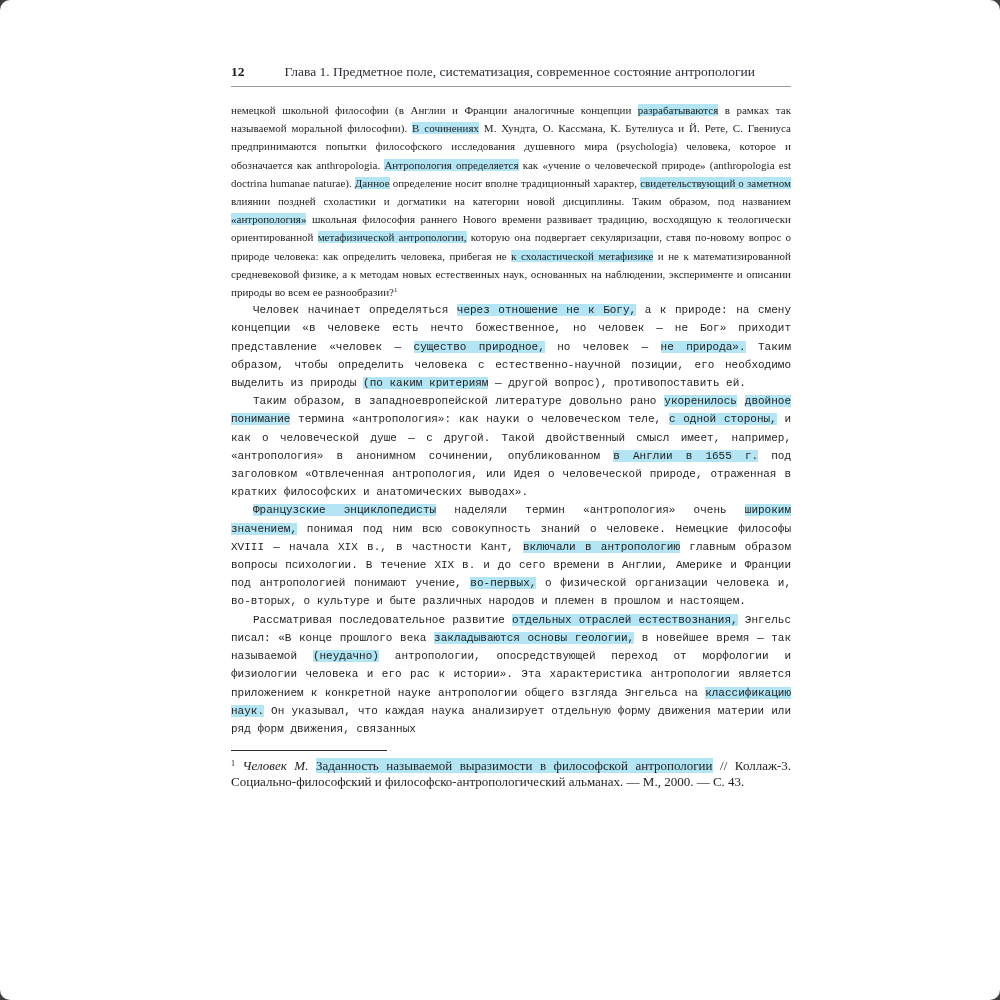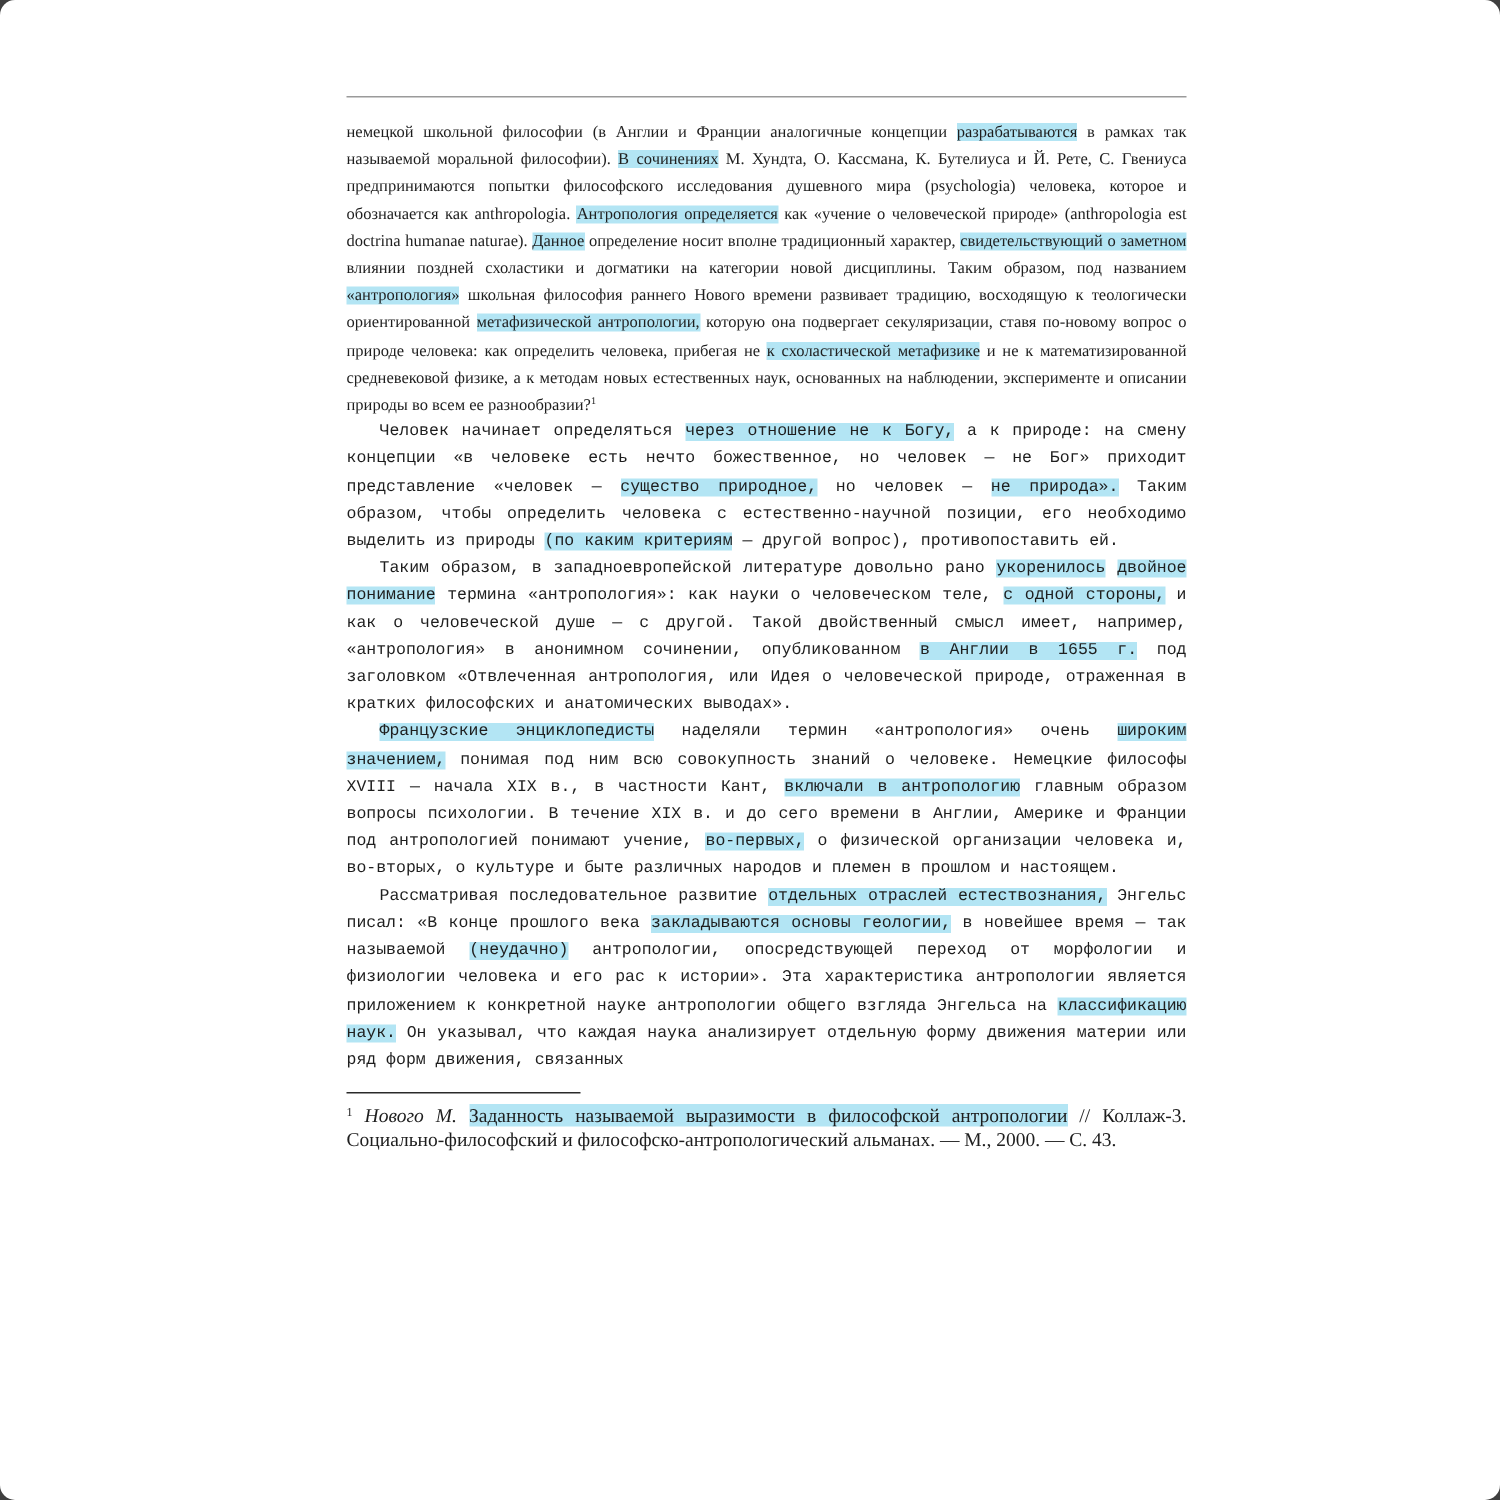--- a/index.html
+++ b/index.html
@@ -65,29 +65,33 @@
     line-height: 16.2px;
     text-align: justify;
   }
 </style>
 </head>
 <body>
 
 <div class="page">
   <div class="content">
 
+    <div class="header">
+      <span class="pagenum">12</span>
+      <span class="running">Глава 1. Предметное поле, систематизация, современное состояние антропологии</span>
+    </div>
     <hr class="header-rule">
 
     <div class="body-text" id="body-text">
         <p><span>немецкой школьной философии (в Англии и Франции аналогичные концепции </span><span class="hl">разрабатываются</span><span> в рамках так называемой моральной философии). </span><span class="hl">В сочинениях</span><span> М. Хундта, О. Кассмана, К. Бутелиуса и Й. Рете, С. Гвениуса предпринимаются попытки философского исследования душевного мира (psychologia) человека, которое и обозначается как anthropologia. </span><span class="hl">Антропология определяется</span><span> как «учение о человеческой природе» (anthropologia est doctrina humanae naturae). </span><span class="hl">Данное</span><span> определение носит вполне традиционный характер, </span><span class="hl">свидетельствующий о заметном</span><span> влиянии поздней схоластики и догматики на категории новой дисциплины. Таким образом, под названием </span><span class="hl">«антропология»</span><span> школьная философия раннего Нового времени развивает традицию, восходящую к теологически ориентированной </span><span class="hl">метафизической антропологии,</span><span> которую она подвергает секуляризации, ставя по-новому вопрос о природе человека: как определить человека, прибегая не </span><span class="hl">к схоластической метафизике</span><span> и не к математизированной средневековой физике, а к методам новых естественных наук, основанных на наблюдении, эксперименте и описании природы во всем ее разнообразии?</span><sup>1</sup></p>
         <p class="indent"><span>Человек начинает определяться </span><span class="hl">через отношение не к Богу,</span><span> а к природе: на смену концепции «в человеке есть нечто божественное, но человек — не Бог» приходит представление «человек — </span><span class="hl">существо природное,</span><span> но человек — </span><span class="hl">не природа».</span><span> Таким образом, чтобы определить человека с естественно-научной позиции, его необходимо выделить из природы </span><span class="hl">(по каким критериям</span><span> — другой вопрос), противопоставить ей.</span></p>
         <p class="indent"><span>Таким образом, в западноевропейской литературе довольно рано </span><span class="hl">укоренилось</span><span> </span><span class="hl">двойное понимание</span><span> термина «антропология»: как науки о человеческом теле, </span><span class="hl">с одной стороны,</span><span> и как о человеческой душе — с другой. Такой двойственный смысл имеет, например, «антропология» в анонимном сочинении, опубликованном </span><span class="hl">в Англии в 1655 г.</span><span> под заголовком «Отвлеченная антропология, или Идея о человеческой природе, отраженная в кратких философских и анатомических выводах».</span></p>
         <p class="indent"><span class="hl">Французские энциклопедисты</span><span> наделяли термин «антропология» очень </span><span class="hl">широким значением,</span><span> понимая под ним всю совокупность знаний о человеке. Немецкие философы XVIII — начала XIX в., в частности Кант, </span><span class="hl">включали в антропологию</span><span> главным образом вопросы психологии. В течение XIX в. и до сего времени в Англии, Америке и Франции под антропологией понимают учение, </span><span class="hl">во-первых,</span><span> о физической организации человека и, во-вторых, о культуре и быте различных народов и племен в прошлом и настоящем.</span></p>
         <p class="indent"><span>Рассматривая последовательное развитие </span><span class="hl">отдельных отраслей естествознания,</span><span> Энгельс писал: «В конце прошлого века </span><span class="hl">закладываются основы геологии,</span><span> в новейшее время — так называемой </span><span class="hl">(неудачно)</span><span> антропологии, опосредствующей переход от морфологии и физиологии человека и его рас к истории». Эта характеристика антропологии является приложением к конкретной науке антропологии общего взгляда Энгельса на </span><span class="hl">классификацию наук.</span><span> Он указывал, что каждая наука анализирует отдельную форму движения материи или ряд форм движения, связанных</span></p>
       </div>
 
     <div class="footnote-sep"></div>
     <div class="footnote" id="footnote">
-        <p><sup>1</sup><span> </span><span class="it">Нового М.</span><span> </span><span class="hl">Заданность называемой выразимости в философской антропологии</span><span> // Коллаж-3. Социально-философский и философско-антропологический альманах. — М., 2000. — С. 43.</span></p>
+        <p><sup>1</sup><span> </span><span class="it">Человек М.</span><span> </span><span class="hl">Заданность называемой выразимости в философской антропологии</span><span> // Коллаж-3. Социально-философский и философско-антропологический альманах. — М., 2000. — С. 43.</span></p>
       </div>
 
   </div>
 </div>
 
 </body></html>

